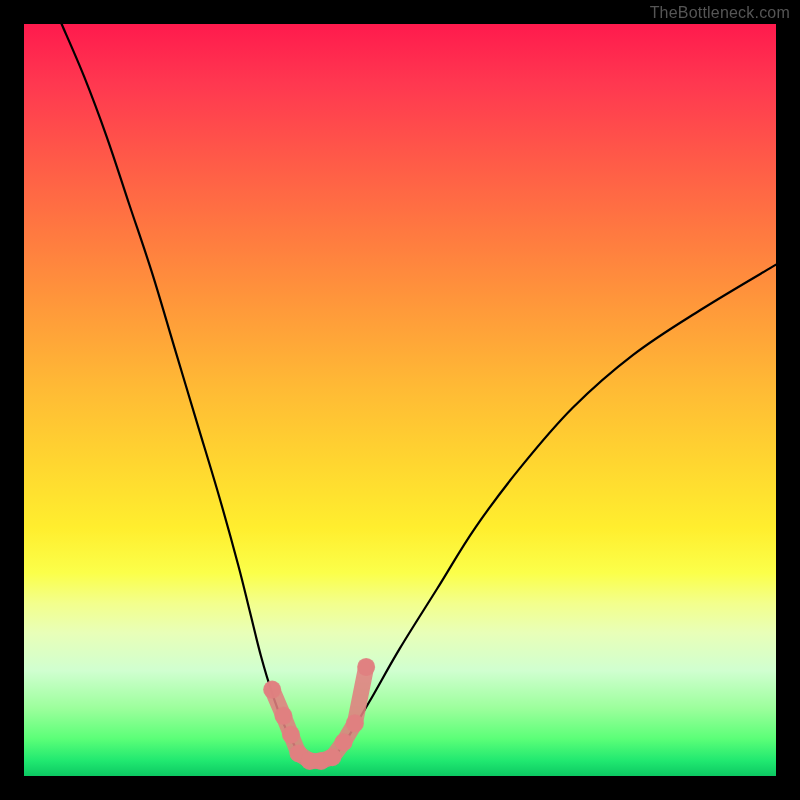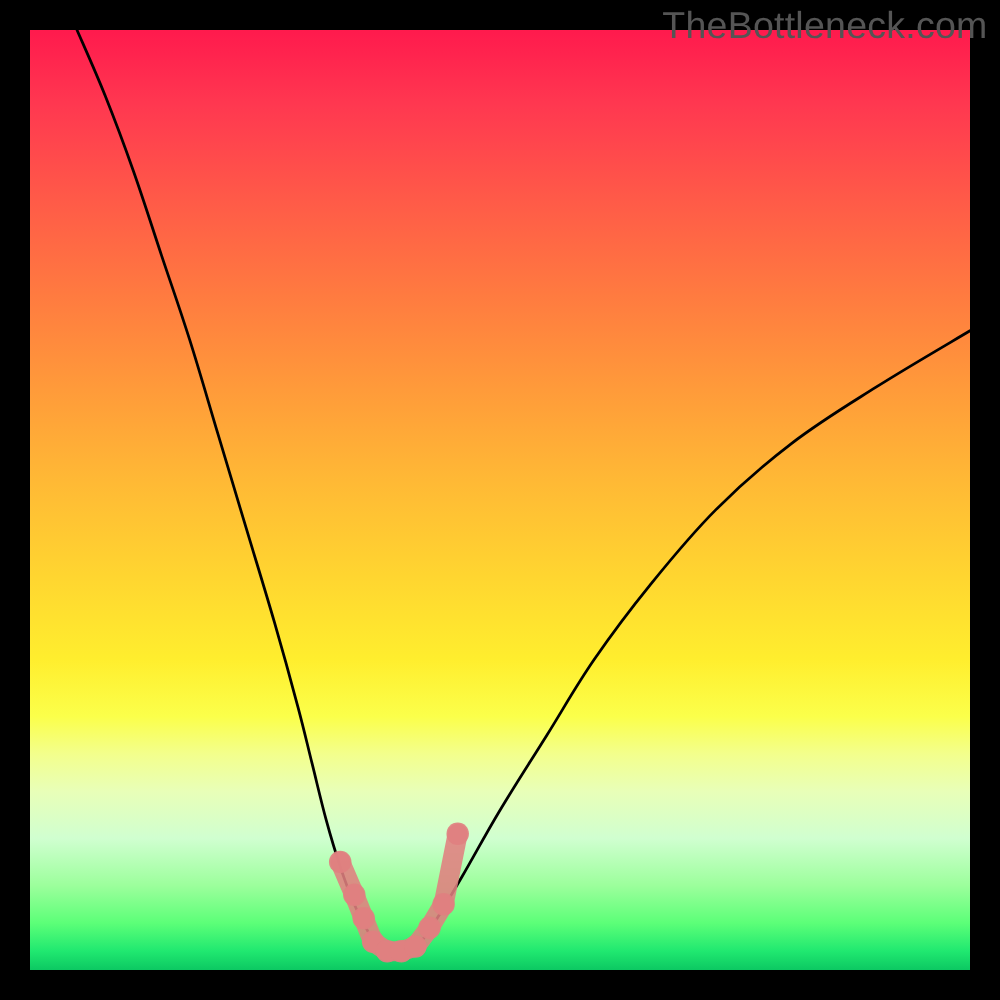--- a/index.html
+++ b/index.html
@@ -34,21 +34,21 @@
       #5cff78 95%,
       #20e870 98%,
       #0cc862 100%
     );
   }
   .watermark {
     position: absolute;
     top: 4px;
     right: 10px;
     color: #555;
-    font-size: 30px;
+    font-size: 16px;
     letter-spacing: 0.2px;
     z-index: 10;
   }
   svg.plot {
     position: absolute;
     left: 0;
     top: 0;
     width: 752px;
     height: 752px;
     overflow: visible;

